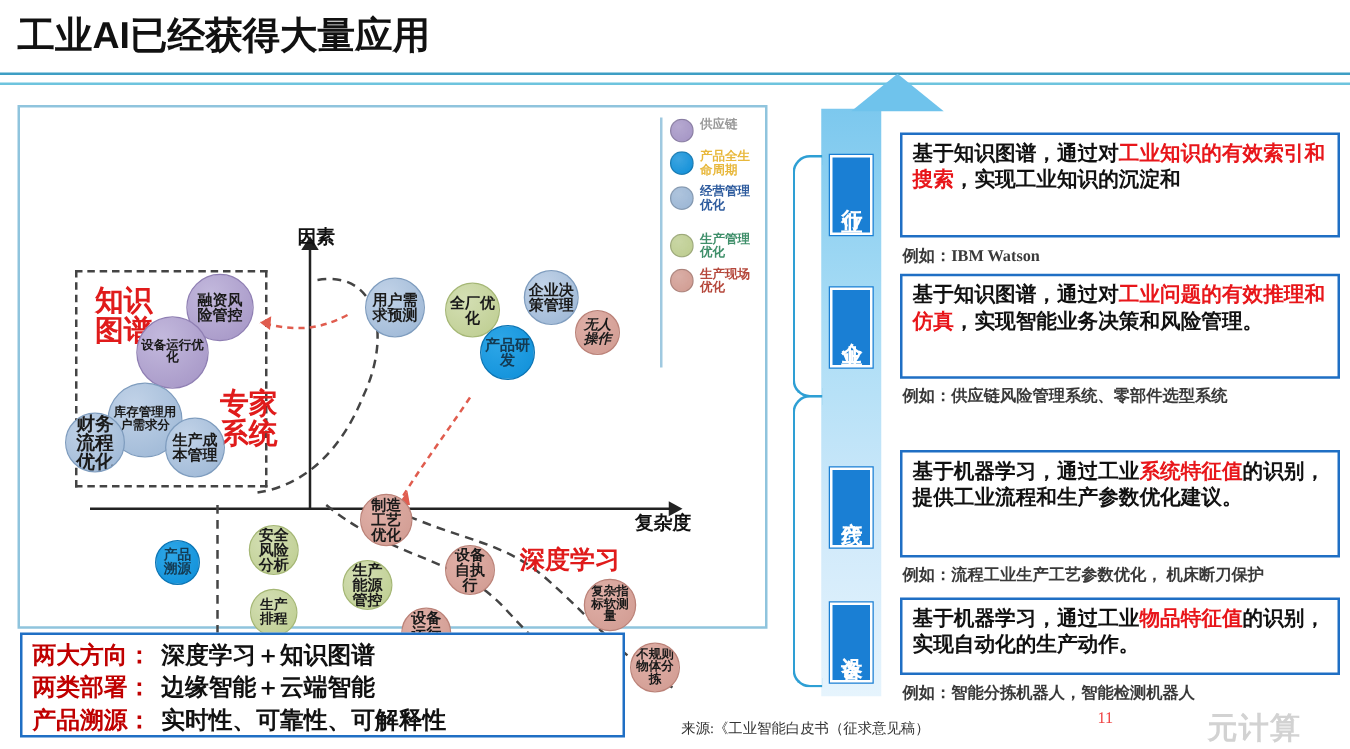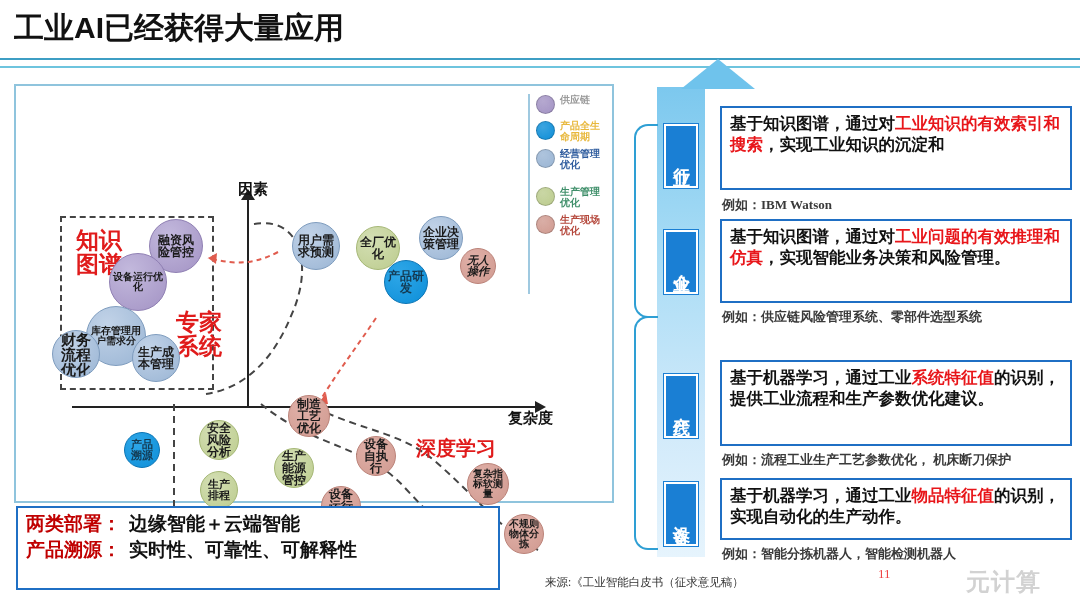--- a/index.html
+++ b/index.html
@@ -240,20 +240,24 @@
       </div>
       <div style="display: flex; align-items: flex-start; margin-bottom: 6px;">
         <span style="flex: 0 0 auto; width: 17px; height: 17px; border-radius: 50%; margin-right: 5px; margin-top: 1px; background: radial-gradient(circle at 35% 30%, rgba(208, 154, 144, 0.8), rgb(208, 154, 144)); border: 1px solid rgba(0, 0, 0, 0.18);"></span>
         <span style="font-size: 10px; font-weight: bold; line-height: 1.1; width: 44px; word-break: break-all; color: rgb(181, 72, 60);">生产现场优化</span>
       </div>
     </div>
 </div>
 
 <div id="summary-box">
   <div class="sum-row">
+    <span class="sum-key">两大方向：</span>
+    <span class="sum-val">深度学习＋知识图谱</span>
+  </div>
+  <div class="sum-row">
     <span class="sum-key">两类部署：</span>
     <span class="sum-val">边缘智能＋云端智能</span>
   </div>
   <div class="sum-row">
     <span class="sum-key">产品溯源：</span>
     <span class="sum-val">实时性、可靠性、可解释性</span>
   </div>
 </div>
 
 <div id="right-panel">

